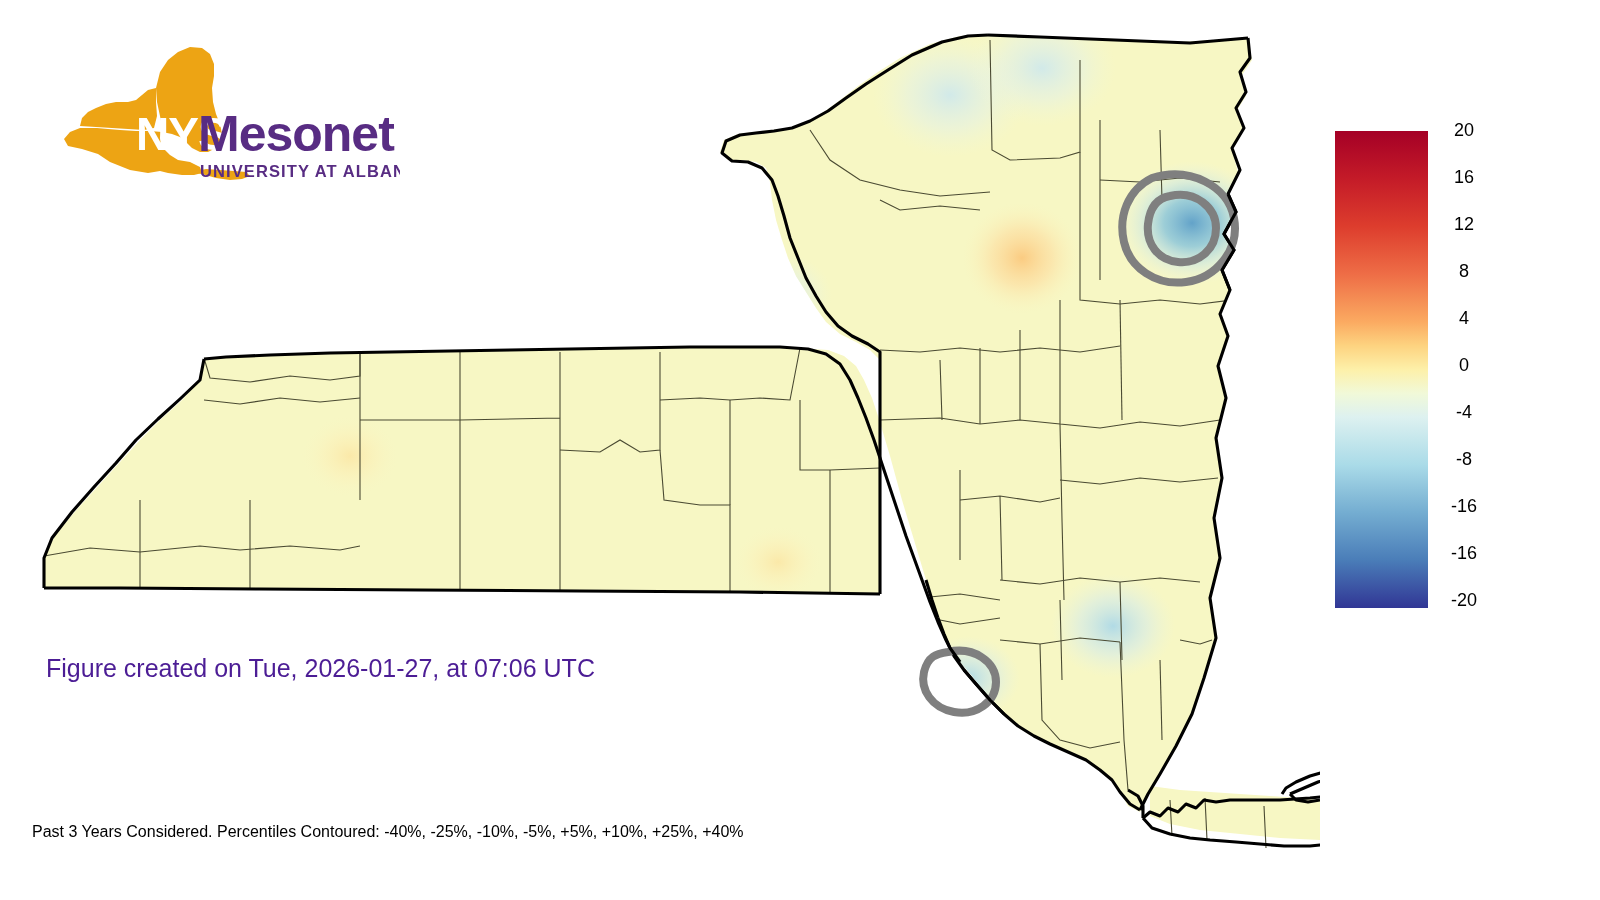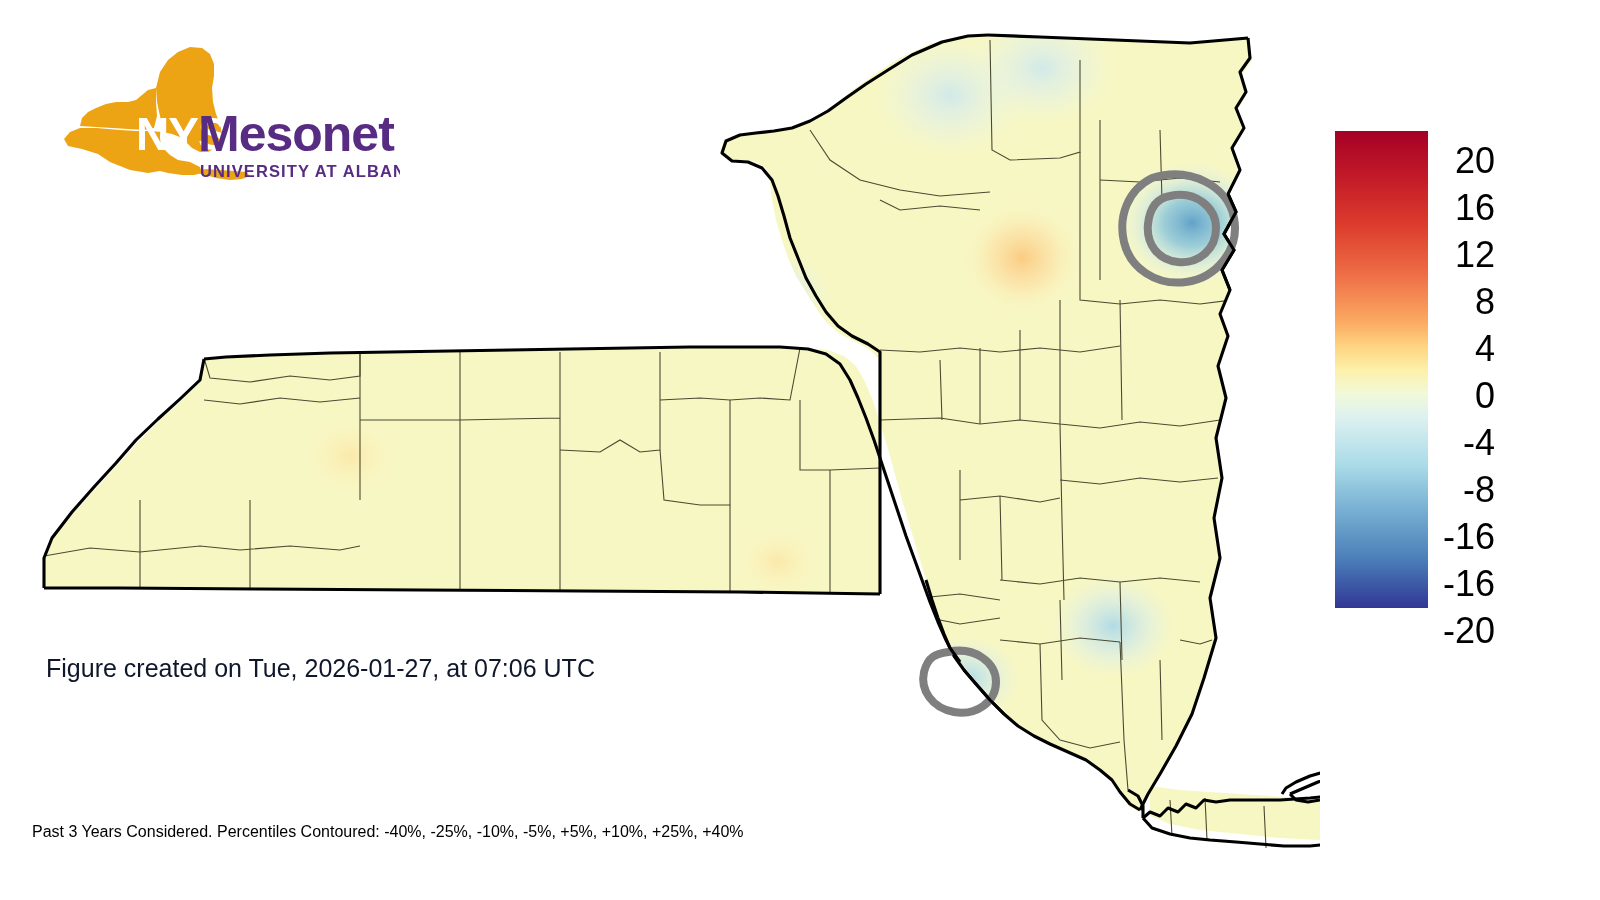--- a/index.html
+++ b/index.html
@@ -77,46 +77,45 @@
     position: absolute;
     left: 98px;
     top: -18px;
     width: 62px;
     height: 515px;
   }
   .cb-tick {
     position: absolute;
     right: 0px;
     width: 62px;
-    text-align: right;
-    font-family: "Liberation Sans", sans-serif;
-    font-size: 36px;
+    text-align: center;
+    font-family: "Liberation Sans", sans-serif;
+    font-size: 18px;
     color: #000000;
     line-height: 34px;
-    margin-top: 31px;
   }
 
   
   #caption {
     position: absolute;
     left: 46px;
     top: 624px;
     width: 1100px;
   }
   #map-title {
     font-family: "Liberation Sans", sans-serif;
     font-size: 31px;
     color: #000000;
     white-space: nowrap;
     line-height: 40px;
   }
   .caption-line {
     font-family: "Liberation Sans", sans-serif;
     font-size: 25px;
-    color: #0f172a;
+    color: #4c1d95;
     white-space: nowrap;
     line-height: 46px;
   }
   #caption-created { margin-top: 21px; }
   #footnote {
     position: absolute;
     left: 32px;
     top: 823px;
     font-family: "Liberation Sans", sans-serif;
     font-size: 16px;

